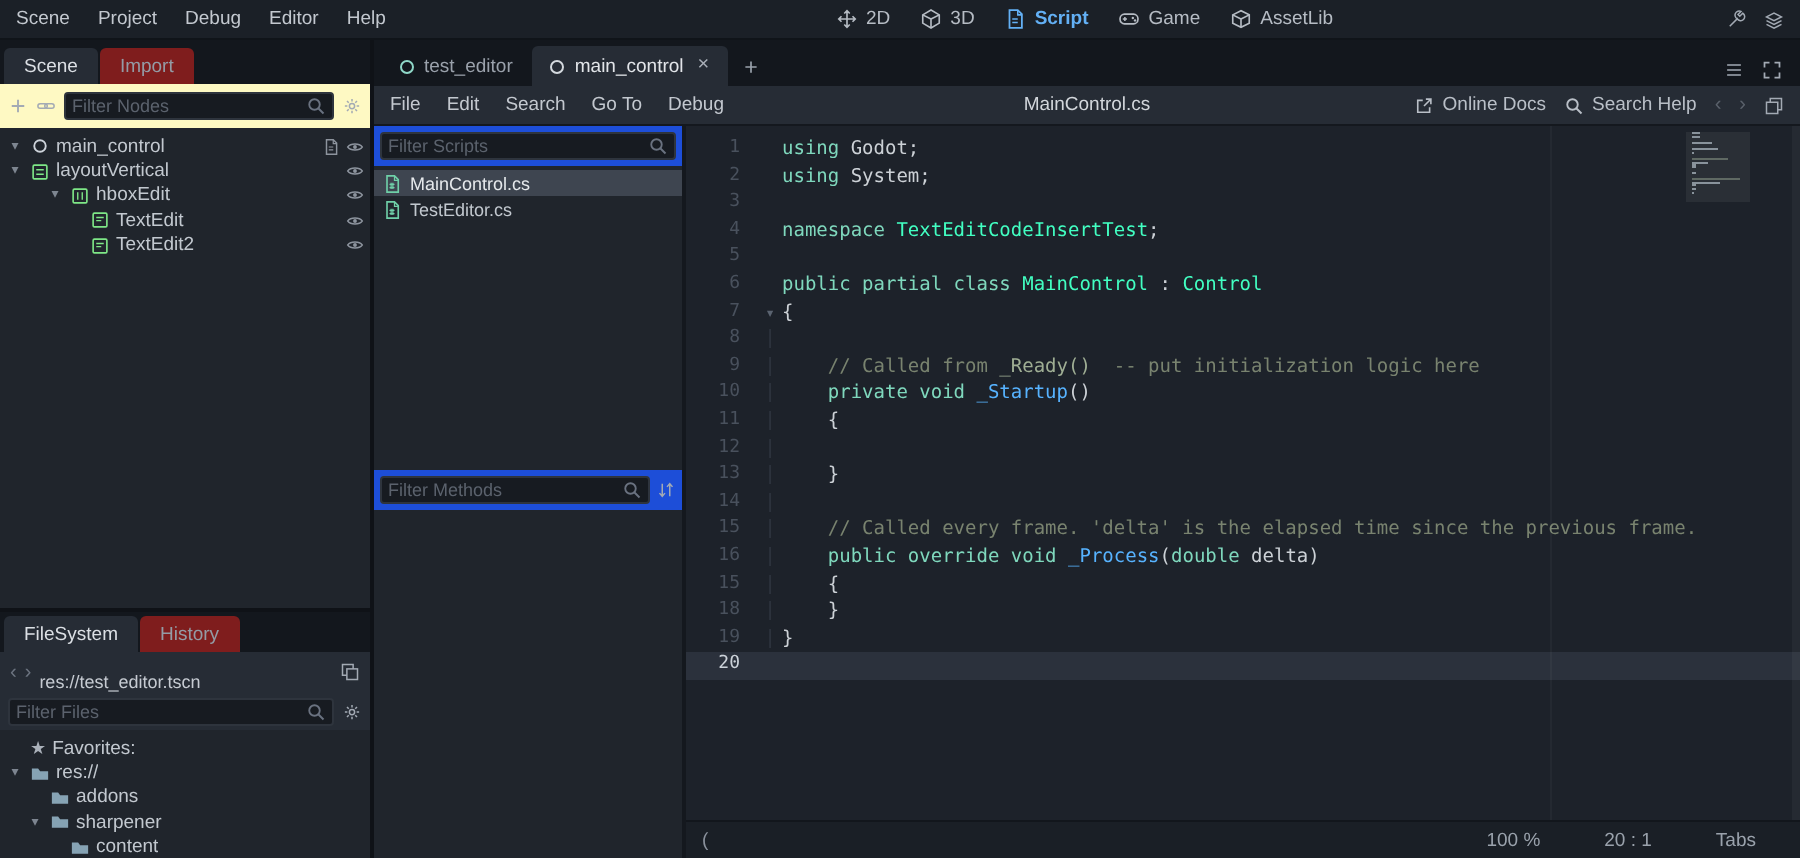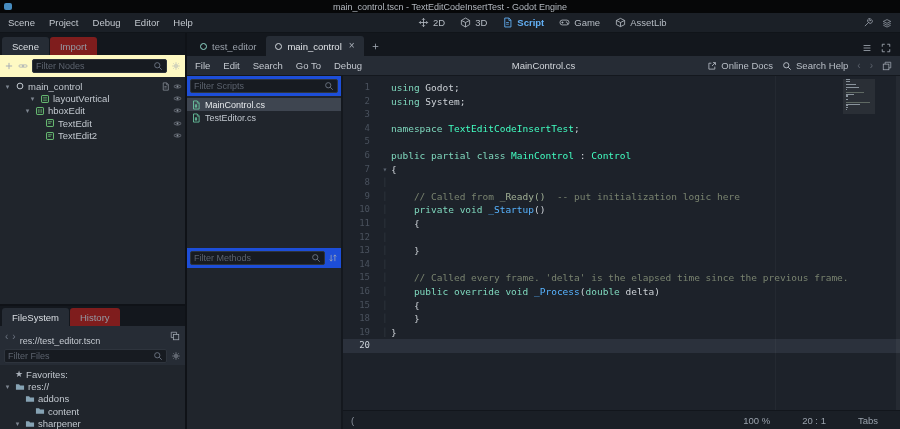--- a/index.html
+++ b/index.html
@@ -115,24 +115,20 @@
   .status-bar{flex:0 0 19px;background:#1a1f26;border-top:1px solid #12161c;display:flex;align-items:center;
     padding:0 22px 0 8px;font-size:9.5px;color:#9aa2ac;}
   .status-glyph{color:#8a919c;}
   .status-right{margin-left:auto;display:flex;gap:32px;}
 </style>
 </head>
 <body>
 
 <div class="window">
 
-  <div class="titlebar">
-    <span class="app-icon"></span>
-    <span>main_control.tscn - TextEditCodeInsertTest - Godot Engine</span>
-  </div>
 
   <div class="menubar">
     <div class="menus" id="main-menus">
         <span class="menu-item">Scene</span>
         <span class="menu-item">Project</span>
         <span class="menu-item">Debug</span>
         <span class="menu-item">Editor</span>
         <span class="menu-item">Help</span>
       </div>
     <div class="modes" id="mode-tabs">
@@ -255,21 +251,21 @@
                 </svg>
               </span>
               <span class="trail-btn">
                 <svg viewBox="0 0 16 16">
                   <path d="M1.5 8C4.2 4.4 11.8 4.4 14.5 8 11.8 11.6 4.2 11.6 1.5 8Z" fill="none" stroke="currentColor" stroke-width="1.2"></path>
                   <circle cx="8" cy="8" r="1.7" fill="currentColor"></circle>
                 </svg>
               </span>
             </span>
           </div>
-          <div class="tree-row" style="padding-left: 28px;">
+          <div class="tree-row" style="padding-left: 3px;">
             <span class="chev">▾</span>
             <span class="ic ic-node-vbox">
               <svg viewBox="0 0 16 16">
                 <rect x="2.5" y="2.5" width="11" height="11" rx="1" fill="none" stroke="currentColor" stroke-width="1.3"></rect>
                 <path d="M5 6.2h6M5 9.8h6" stroke="currentColor" stroke-width="1.1"></path>
               </svg>
             </span>
             <span class="row-label">layoutVertical</span>
             <span class="row-trailing">
               <span class="trail-btn">
@@ -397,38 +393,38 @@
           <div class="tree-row" style="padding-left: 13px;">
             <span class="chev"></span>
             <span class="ic ic-folder">
               <svg viewBox="0 0 16 16">
                 <path d="M1.5 3.5h5l1.6 2.2h6.4v6.8h-13z" fill="currentColor"></path>
               </svg>
             </span>
             <span class="row-label">addons</span>
             <span class="row-trailing"></span>
           </div>
+          <div class="tree-row" style="padding-left: 13px;">
+            <span class="chev">▾</span>
+            <span class="ic ic-folder">
+              <svg viewBox="0 0 16 16">
+                <path d="M1.5 3.5h5l1.6 2.2h6.4v6.8h-13z" fill="currentColor"></path>
+              </svg>
+            </span>
+            <span class="row-label">sharpener</span>
+            <span class="row-trailing"></span>
+          </div>
           <div class="tree-row" style="padding-left: 23px;">
             <span class="chev"></span>
             <span class="ic ic-folder">
               <svg viewBox="0 0 16 16">
                 <path d="M1.5 3.5h5l1.6 2.2h6.4v6.8h-13z" fill="currentColor"></path>
               </svg>
             </span>
             <span class="row-label">content</span>
-            <span class="row-trailing"></span>
-          </div>
-          <div class="tree-row" style="padding-left: 13px;">
-            <span class="chev">▾</span>
-            <span class="ic ic-folder">
-              <svg viewBox="0 0 16 16">
-                <path d="M1.5 3.5h5l1.6 2.2h6.4v6.8h-13z" fill="currentColor"></path>
-              </svg>
-            </span>
-            <span class="row-label">sharpener</span>
             <span class="row-trailing"></span>
           </div>
         </div>
     </div>
 
     <div class="editor-col">
 
       <div class="scene-tabstrip" id="scene-tabs">
           <div class="scene-tab">
             <span class="scene-dot" style="border-color: rgb(143, 216, 200);"></span>

